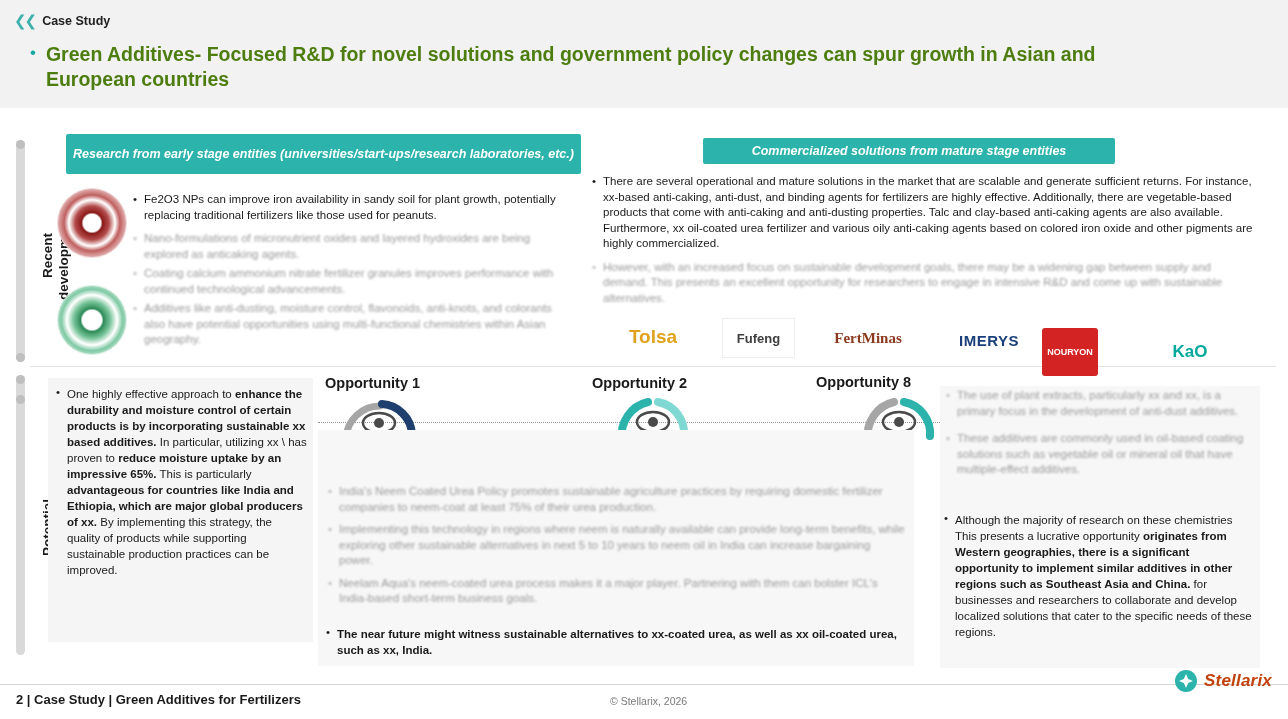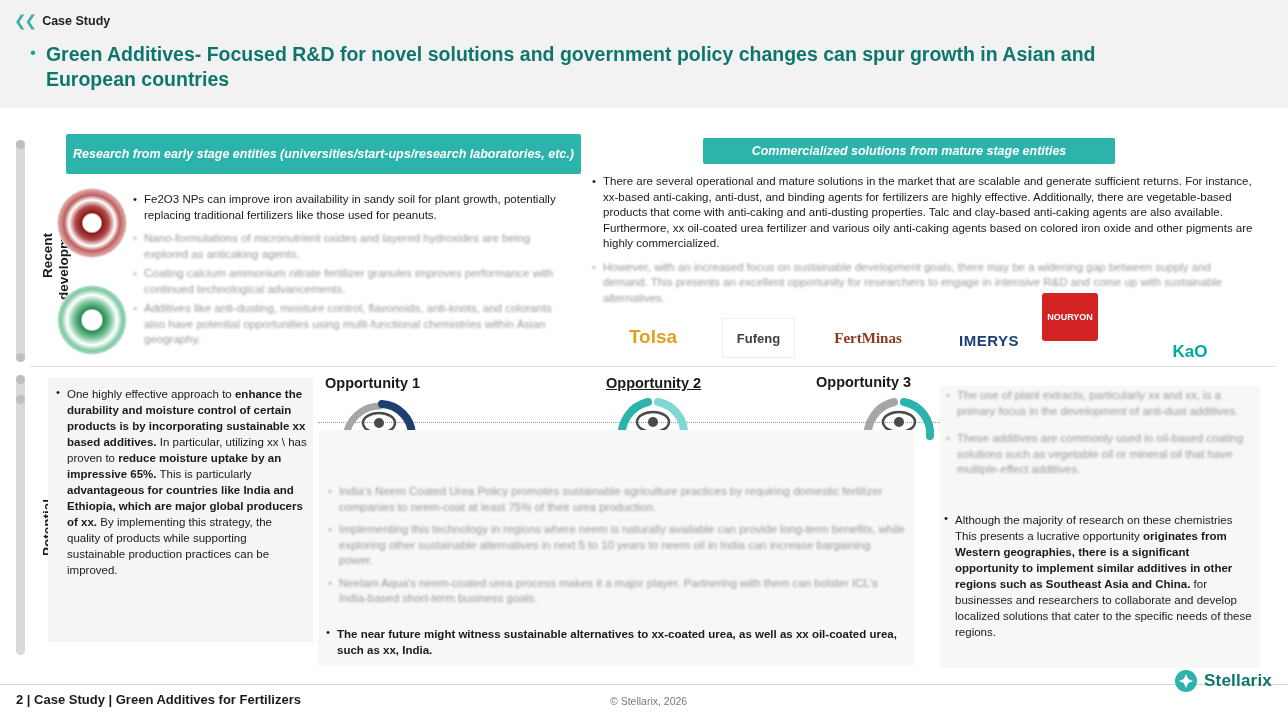--- a/index.html
+++ b/index.html
@@ -28,21 +28,21 @@
   .crumb-icon { color: #3fb0ac; font-size: 15px; letter-spacing: -2px; }
   .crumb-label {
     font-size: 12.5px; font-weight: bold; color: #222; text-align: center;
   }
   .title-row {
     position: absolute; left: 30px; top: 42px; width: 1150px;
     display: flex; gap: 10px;
   }
   .title-bullet { color: #17a6a0; font-size: 17px; line-height: 22px; }
   .title-text {
-    font-size: 19.5px; font-weight: bold; color: #0f766e;
+    font-size: 19.5px; font-weight: bold; color: #4d7c0f;
     line-height: 25px;
   }
 
   
   .rail { position: absolute; width: 9px; background: #d9d9d9; border-radius: 5px; }
   .rail-dot {
     position: absolute; width: 9px; height: 9px; border-radius: 50%;
     background: #bfbfbf;
   }
   .vlabel {
@@ -106,21 +106,21 @@
     font-size: 13px; font-weight: bold; color: #1a1a1a;
   }
   .copyright {
     position: absolute; left: 610px; top: 695px;
     font-size: 10.5px; color: #7a7a7a;
   }
   .brand {
     position: absolute; right: 16px; top: 670px;
     display: flex; align-items: center; gap: 7px;
   }
-  .brand-name { font-size: 17px; font-weight: bold; color: #0f766e; letter-spacing: .2px; }
+  .brand-name { font-size: 17px; font-weight: bold; color: #c2410c; letter-spacing: .2px; font-style: italic; }
 </style>
 </head>
 <body>
 
 <div id="slide">
 
   <div class="header-band"></div>
 
   <div class="crumb">
     <span class="crumb-icon">❮❮</span>
@@ -190,30 +190,30 @@
   </div>
   <div class="logo-box" style="left:722px; top:318px; width:73px; height:40px;background:#ffffff;border:1px solid #eee;">
     <span class="logo-text" style="font-size:13px;color:#404040;">Fufeng</span>
   </div>
   <div class="logo-box" style="left:812px; top:318px; width:112px; height:40px;">
     <span class="logo-text" style="font-size:15px;color:#8b3a1f;font-family:'Liberation Serif',serif;">FertMinas</span>
   </div>
   <div class="logo-box" style="left:944px; top:322px; width:90px; height:36px;">
     <span class="logo-text" style="font-size:15px;color:#1a3f7a;letter-spacing:.5px;">IMERYS</span>
   </div>
-  <div class="logo-box" style="left:1042px; top:293px; width:56px; height:48px;background:#d42323;border-radius:3px;">
+  <div class="logo-box" style="left:1042px; top:328px; width:56px; height:48px;background:#d42323;border-radius:3px;">
     <span class="logo-text" style="font-size:9px;color:#ffffff;">NOURYON</span>
   </div>
   <div class="logo-box" style="left:1152px; top:340px; width:76px; height:24px;">
     <span class="logo-text" style="font-size:17px;color:#00a99d;">KaO</span>
   </div>
 
   <div class="opp-title" style="left:325px; top:375px;">Opportunity 1</div>
-  <div class="opp-title" style="left:606px; top:375px;text-decoration:underline;">Opportunity 2</div>
-  <div class="opp-title" style="left:816px; top:374px;">Opportunity 3</div>
+  <div class="opp-title" style="left:592px; top:375px;">Opportunity 2</div>
+  <div class="opp-title" style="left:816px; top:374px;">Opportunity 8</div>
 
   <div class="dotline" style="left:318px; top:422px; width:840px;"></div>
 
   <svg style="position:absolute;left:338px;top:398px;" width="86" height="52" viewBox="0 0 86 52">
     <path d="M8 40 A34 34 0 0 1 42 8" stroke="#a6a6a6" stroke-width="7" fill="none" stroke-linecap="round"></path>
     <path d="M44 6 A32 32 0 0 1 74 36" stroke="#1f3f6e" stroke-width="8" fill="none" stroke-linecap="round"></path>
     <ellipse cx="41" cy="25" rx="16" ry="10" fill="none" stroke="#4a4a4a" stroke-width="2.5"></ellipse>
     <circle cx="41" cy="25" r="5" fill="#4a4a4a"></circle>
   </svg>
 

